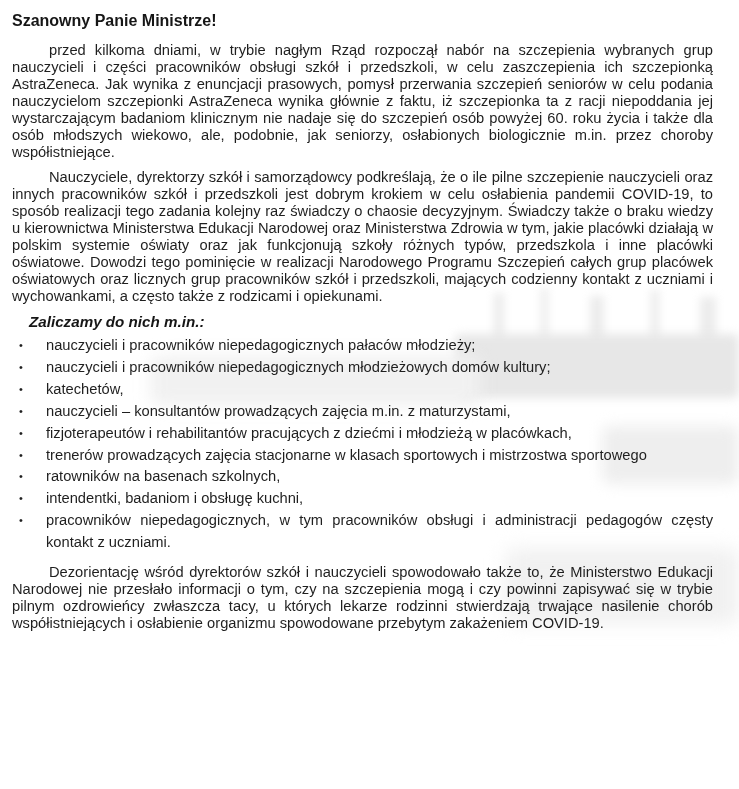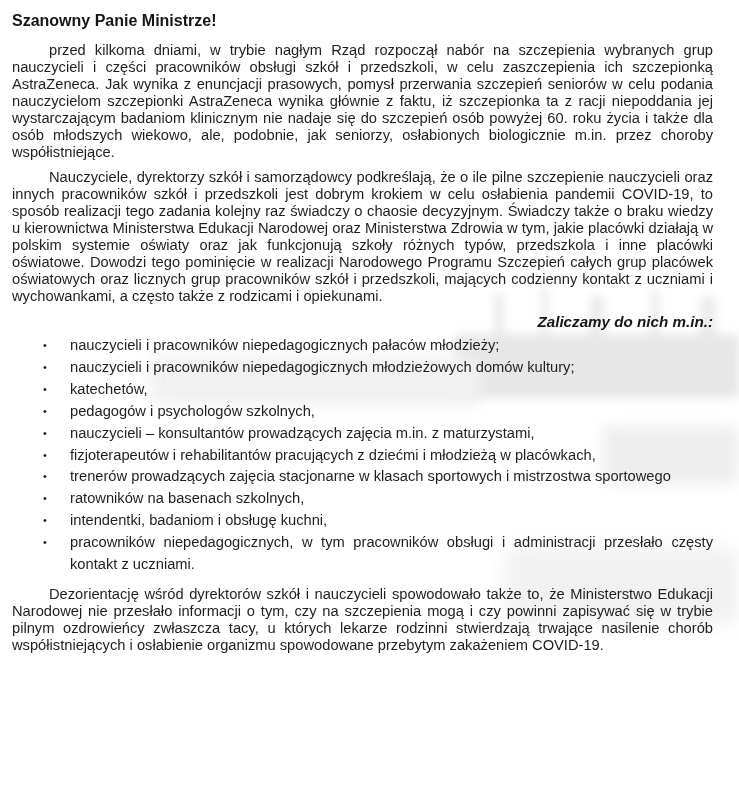--- a/index.html
+++ b/index.html
@@ -63,34 +63,32 @@
     hyphens: auto;
     -webkit-hyphens: auto;
   }
   p.list-heading {
     font-size: 15.2px;
     font-weight: bold;
     font-style: italic;
     margin: 6px 0 5px 17px;
     color: #161616;
     text-indent: 0;
-    text-align: right;
   }
   ul.occupations {
     margin: 0 0 8px 0;
     padding: 0 0 0 34px;
     list-style: none;
   }
   ul.occupations li {
     position: relative;
     font-size: 14.7px;
     line-height: 21.9px;
     text-align: justify;
     hyphens: auto;
-    margin-left: 24px;
     -webkit-hyphens: auto;
   }
   ul.occupations li::before {
     content: "\2022";
     position: absolute;
     left: -27px;
     top: 0;
     font-size: 11px;
     line-height: 21.9px;
     color: #1f1f1f;
@@ -123,25 +121,24 @@
     <p class="body-par">przed kilkoma dniami, w trybie nagłym Rząd rozpoczął nabór na szczepienia wybranych grup nauczycieli i części pracowników obsługi szkół i przedszkoli, w celu zaszczepienia ich szczepionką AstraZeneca. Jak wynika z enuncjacji prasowych, pomysł przerwania szczepień seniorów w celu podania nauczycielom szczepionki AstraZeneca wynika głównie z faktu, iż szczepionka ta z racji niepoddania jej wystarczającym badaniom klinicznym nie nadaje się do szczepień osób powyżej 60. roku życia i także dla osób młodszych wiekowo, ale, podobnie, jak seniorzy, osłabionych biologicznie m.in. przez choroby współistniejące.</p>
 
     <p class="body-par">Nauczyciele, dyrektorzy szkół i samorządowcy podkreślają, że o ile pilne szczepienie nauczycieli oraz innych pracowników szkół i przedszkoli jest dobrym krokiem w celu osłabienia pandemii COVID-19, to sposób realizacji tego zadania kolejny raz świadczy o chaosie decyzyjnym. Świadczy także o braku wiedzy u kierownictwa Ministerstwa Edukacji Narodowej oraz Ministerstwa Zdrowia w tym, jakie placówki działają w polskim systemie oświaty oraz jak funkcjonują szkoły różnych typów, przedszkola i inne placówki oświatowe. Dowodzi tego pominięcie w realizacji Narodowego Programu Szczepień całych grup placówek oświatowych oraz licznych grup pracowników szkół i przedszkoli, mających codzienny kontakt z uczniami i wychowankami, a często także z rodzicami i opiekunami.</p>
 
     <p class="list-heading">Zaliczamy do nich m.in.:</p>
 
     <ul class="occupations">
       <li>nauczycieli i pracowników niepedagogicznych pałaców młodzieży;</li>
       <li>nauczycieli i pracowników niepedagogicznych młodzieżowych domów kultury;</li>
       <li>katechetów,</li>
-      <li>pedagogów i psychologów szkolnych,</li>
       <li>nauczycieli – konsultantów prowadzących zajęcia m.in. z maturzystami,</li>
       <li>fizjoterapeutów i rehabilitantów pracujących z dziećmi i młodzieżą w placówkach,</li>
       <li>trenerów prowadzących zajęcia stacjonarne w klasach sportowych i mistrzostwa sportowego</li>
       <li>ratowników na basenach szkolnych,</li>
       <li>intendentki, badaniom i obsługę kuchni,</li>
-      <li>pracowników niepedagogicznych, w tym pracowników obsługi i administracji przesłało częsty kontakt z uczniami.</li>
+      <li>pracowników niepedagogicznych, w tym pracowników obsługi i administracji pedagogów częsty kontakt z uczniami.</li>
     </ul>
 
     <p class="body-par closing">Dezorientację wśród dyrektorów szkół i nauczycieli spowodowało także to, że Ministerstwo Edukacji Narodowej nie przesłało informacji o tym, czy na szczepienia mogą i czy powinni zapisywać się w trybie pilnym ozdrowieńcy zwłaszcza tacy, u których lekarze rodzinni stwierdzają trwające nasilenie chorób współistniejących i osłabienie organizmu spowodowane przebytym zakażeniem COVID-19.</p>
   </div>
 
 </div>
 
 </body></html>

